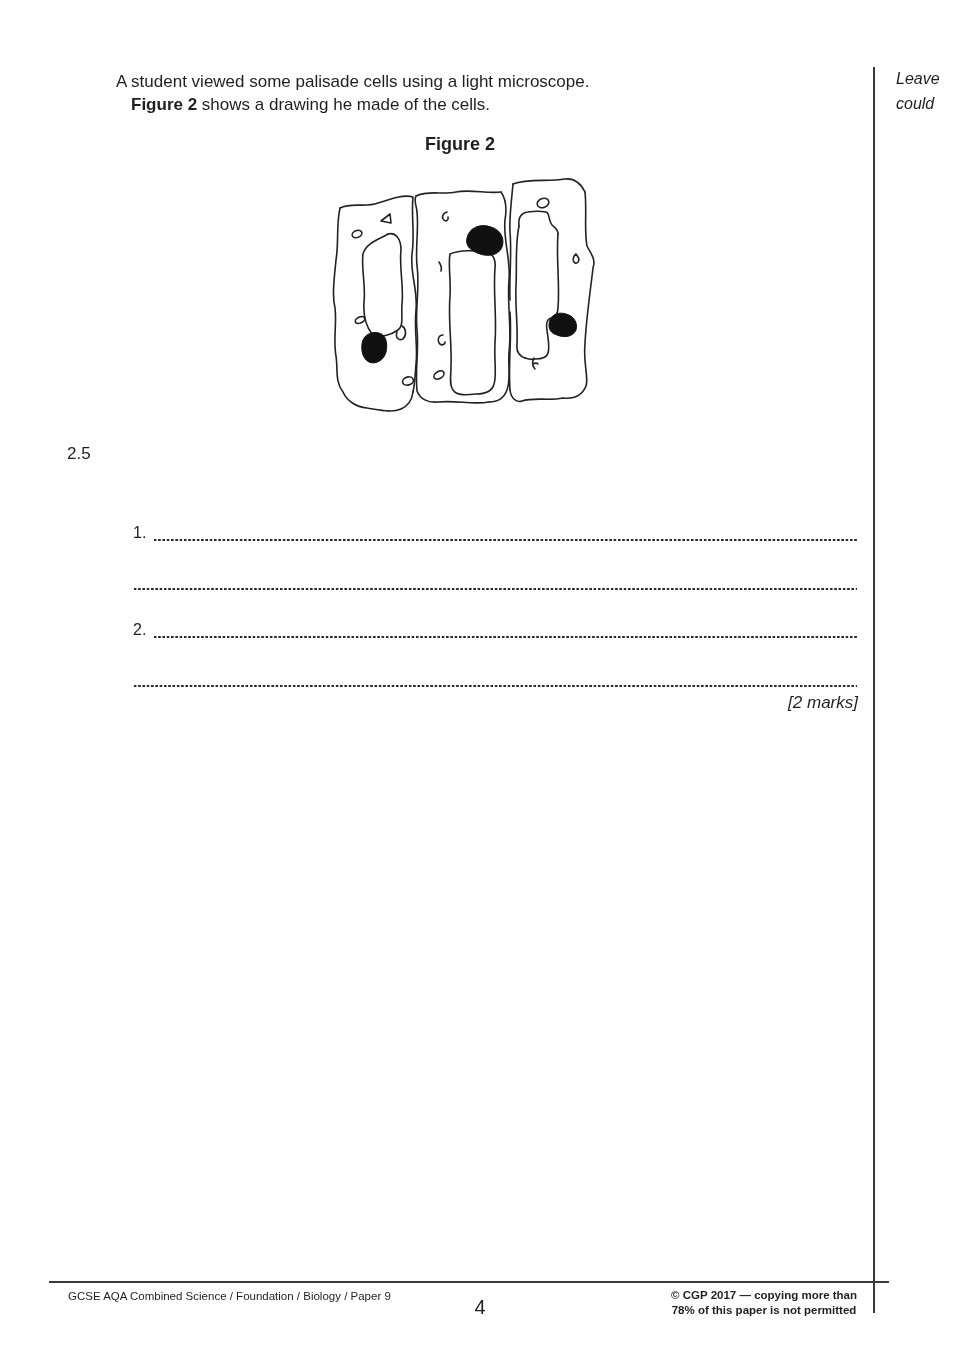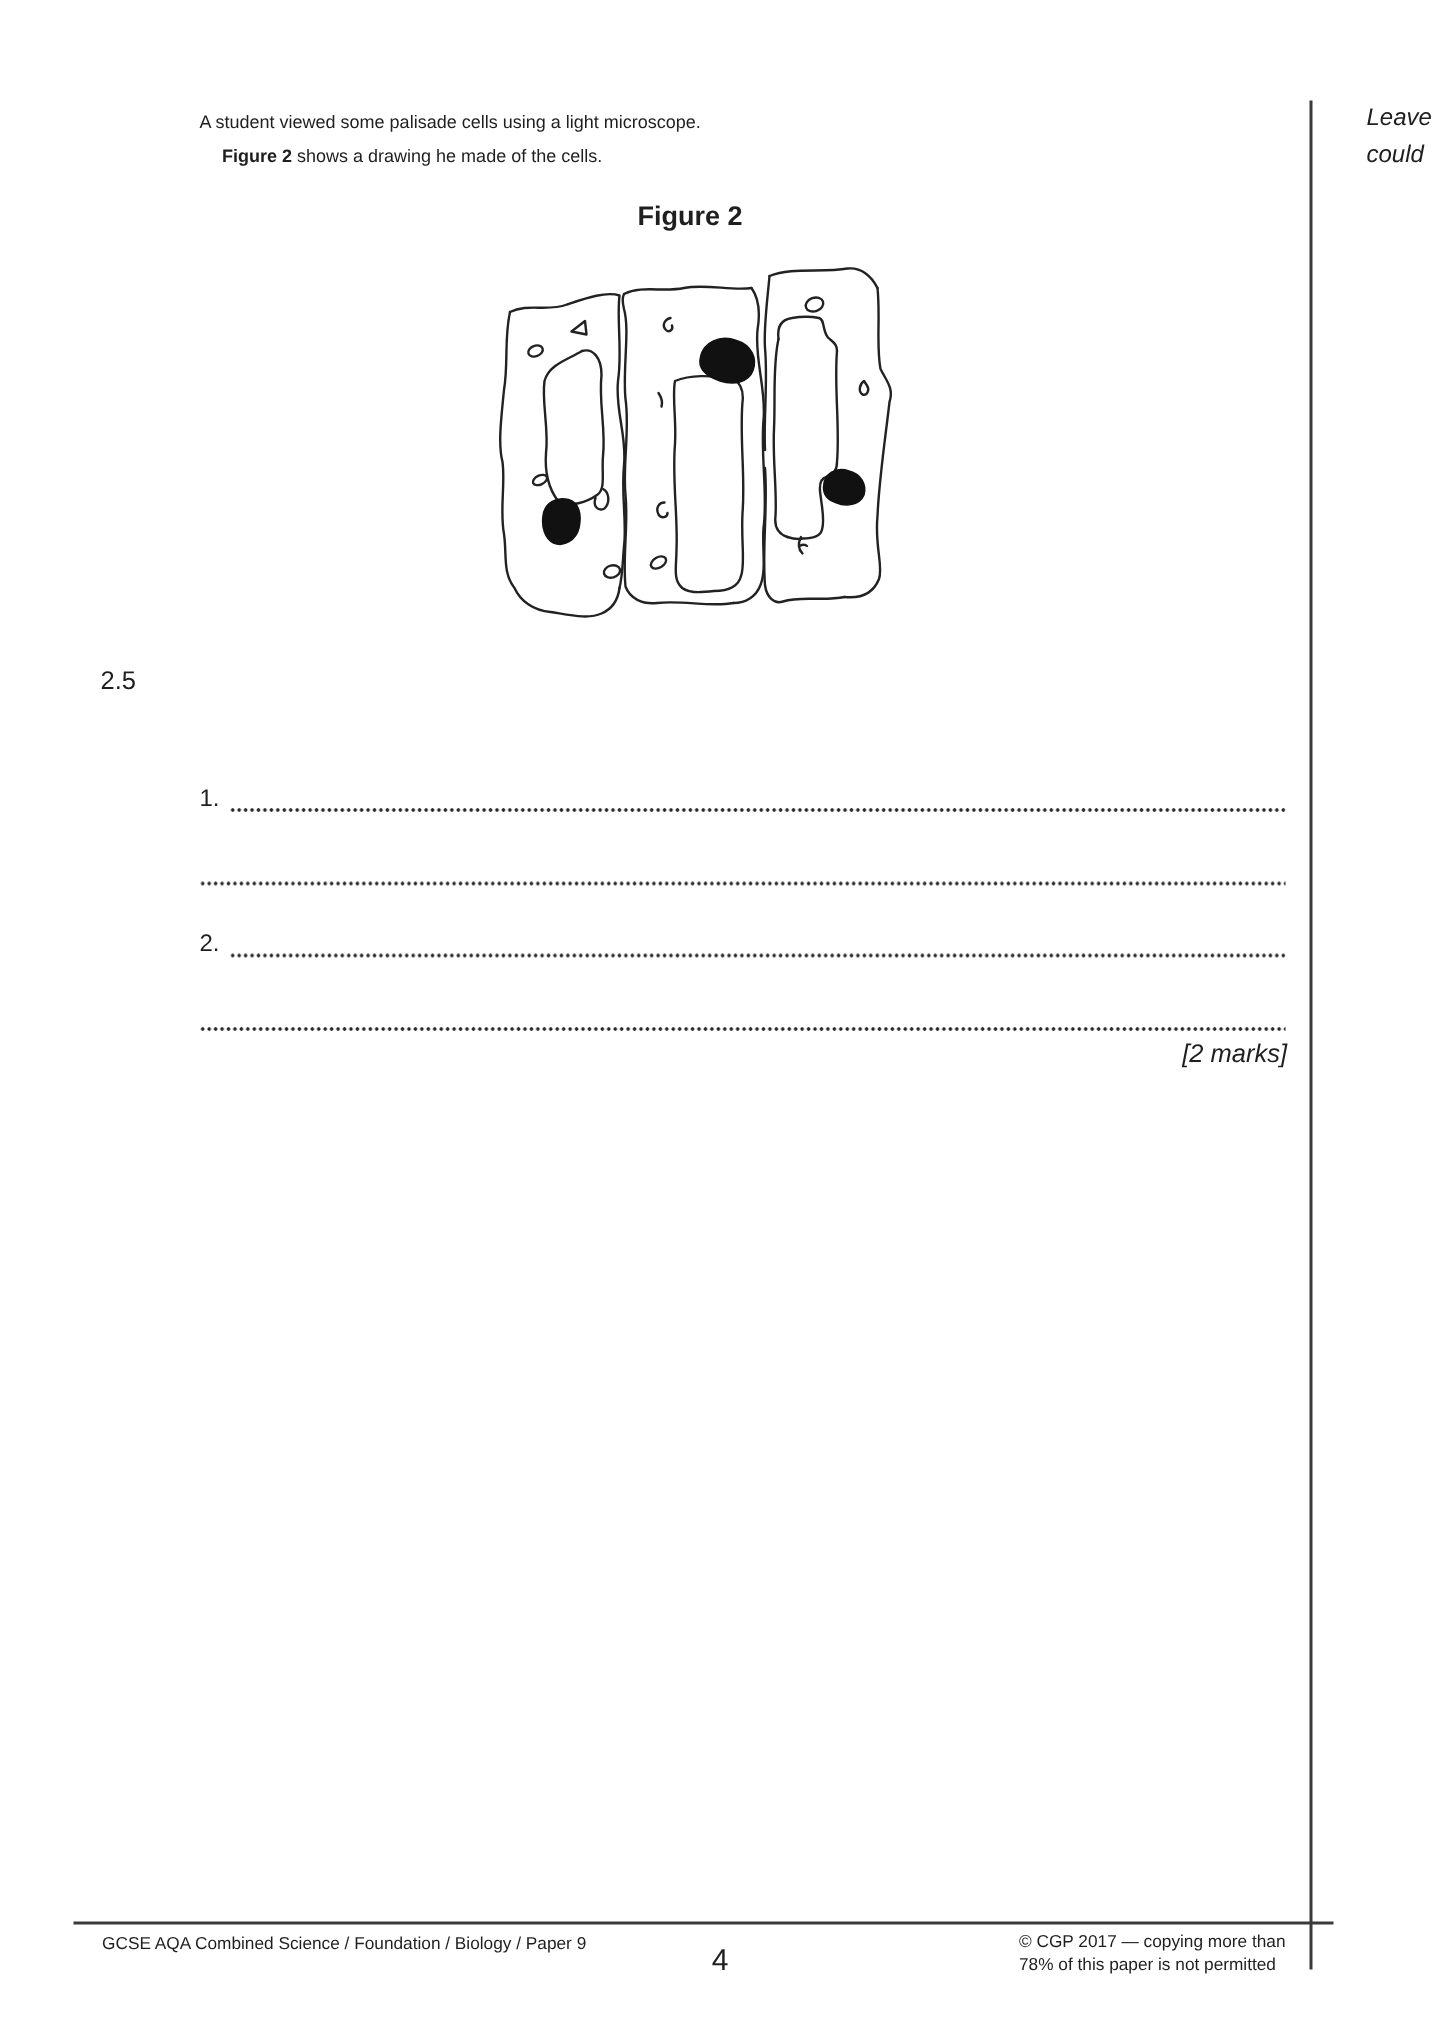--- a/index.html
+++ b/index.html
@@ -5,38 +5,38 @@
   html,body{margin:0;padding:0;background:#fff;}
   .page{
     position:relative;
     width:961px;height:1360px;
     background:#ffffff;
     font-family:"Liberation Sans", sans-serif;
     color:#1f1f1f;
     overflow:hidden;
   }
   .abs{position:absolute;}
-  .intro-line{left:133px;font-size:12px;line-height:23px;white-space:nowrap;}
+  .intro-line{left:116px;font-size:17px;line-height:23px;white-space:nowrap;}
   .b{font-weight:bold;}
   .figure-title{left:310px;top:134px;width:300px;text-align:center;font-weight:bold;font-size:18px;}
   .q-number{left:67px;top:444px;font-weight:normal;font-size:17px;}
   .q-text{left:133px;top:444px;width:650px;font-size:17px;line-height:23px;}
   .ans-row{left:133px;width:724px;height:22px;display:flex;align-items:flex-end;}
   .ans-num{font-size:16px;line-height:19px;}
   .ans-num:not(:empty){margin-right:7px;}
   .leader{flex:1;height:100%;
     background-image:radial-gradient(circle,#2a2a2a 1.05px,transparent 1.4px);
     background-size:4.3px 4.3px;background-repeat:repeat-x;background-position:left bottom;}
   .marks{right:103px;top:693px;font-size:17px;font-style:italic;margin-left:20px;}
   .vrule{left:873px;top:67px;width:2px;height:1246px;background:#3a3a3a;}
-  .leave-blank{left:896px;top:66px;font-size:16px;font-style:italic;line-height:25px;margin-left:15px;}
+  .leave-blank{left:896px;top:66px;font-size:16px;font-style:italic;line-height:25px;}
   .frule{left:49px;top:1281px;width:840px;height:2px;background:#3a3a3a;}
   .f-left{left:68px;top:1290px;font-size:11.5px;}
   .f-page{left:450px;top:1296px;width:60px;text-align:center;font-size:20px;}
-  .f-right{right:104px;top:1288px;font-size:11.5px;line-height:15px;text-align:left;}
+  .f-right{right:104px;top:1288px;font-size:11.5px;line-height:15px;text-align:center;font-weight:bold;}
   svg .ink{stroke:#222;stroke-width:1.6;fill:none;stroke-linecap:round;stroke-linejoin:round;}
   svg .blob{fill:#111;stroke:#111;}
 </style>
 </head>
 <body>
 
 <div class="page">
 
   <div class="abs intro-line" style="top:70px;"><span>A student viewed some palisade cells using a light microscope.</span></div>
   <div class="abs intro-line" style="top:93px;margin-left:15px;"><span class="b">Figure 2</span><span> shows a drawing he made of the cells.</span></div>

